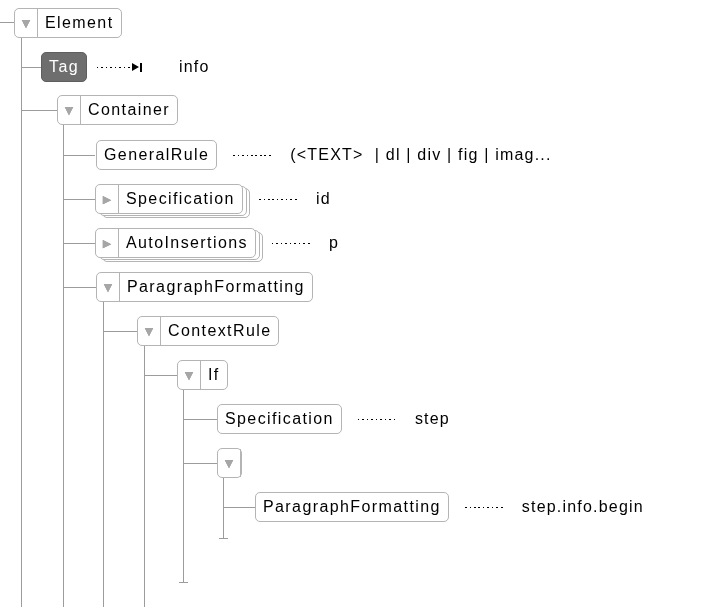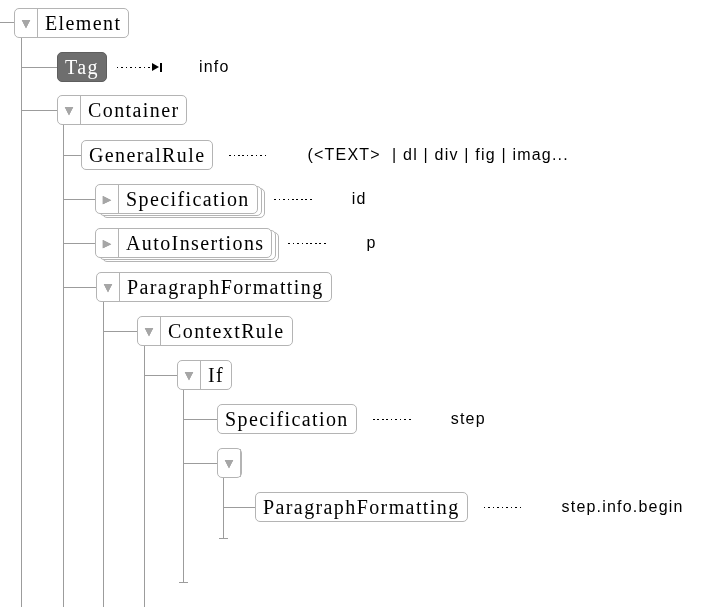--- a/index.html
+++ b/index.html
@@ -37,45 +37,44 @@
     border-right:1px solid #b4b4b4;
     color:#a6a6a6;
     font-size:11px;
     font-family:"DejaVu Sans",sans-serif;
     line-height:1;
     text-shadow:0 0 0 #8f8f8f;
   }
   .lbl {
     display:flex; align-items:center;
     padding:0 7px;
-    font-size:20px;
+    font-size:16px;
     letter-spacing:1.4px;
     white-space:pre;
-    font-family:Liberation Serif, serif;
   }
   .box.selected { background:#6e6e6e; border-color:#5e5e5e; }
   .box.selected .lbl { color:#fff; }
   
   .dotline {
     height:1px; width:40px;
     margin-left:16px;
     background-image:repeating-linear-gradient(to right,#000 0 1.5px,transparent 1.5px 4.5px);
     align-self:center;
   }
   .dotline.short { width:34px; margin-left:10px; }
   .arrowhead {
     width:0; height:0;
     border-left:7px solid #000;
     border-top:4px solid transparent;
     border-bottom:4px solid transparent;
     margin-left:1px;
   }
   .arrowbar { width:2px; height:9px; background:#000; margin-left:1px; }
   .ann {
-    margin-left:38px;
+    margin-left:17px;
     font-size:16px;
     letter-spacing:1.2px;
     white-space:pre;
   }
 </style>
 </head>
 <body>
 
 <div class="canvas">
 
@@ -100,38 +99,38 @@
   <div class="tl cap" style="left:219px;top:538px"></div>
   <div class="tl h" style="left:223px;top:507px;width:32px"></div>
 
   <div class="row" style="left:14px;top:8px">
     <span class="box">
       <span class="tri">▼</span>
       <span class="lbl">Element</span>
     </span>
   </div>
 
-  <div class="row" style="left:57px;top:52px">
+  <div class="row" style="left:41px;top:52px">
     <span class="box selected">
       <span class="lbl">Tag</span>
     </span>
     <span class="dotline short"></span>
     <span class="arrowhead"></span>
     <span class="arrowbar"></span>
     <span class="ann" style="margin-left:37px">info</span>
   </div>
 
   <div class="row" style="left:57px;top:95px">
     <span class="box">
       <span class="tri">▼</span>
       <span class="lbl">Container</span>
     </span>
   </div>
 
-  <div class="row" style="left:81px;top:140px">
+  <div class="row" style="left:96px;top:140px">
     <span class="box">
       <span class="lbl">GeneralRule</span>
     </span>
     <span class="dotline"></span>
     <span class="ann">(&lt;TEXT&gt;  | dl | div | fig | imag...</span>
   </div>
 
   <div class="row" style="left:95px;top:184px">
     <span class="boxwrap">
       <span class="stack s2"></span>

